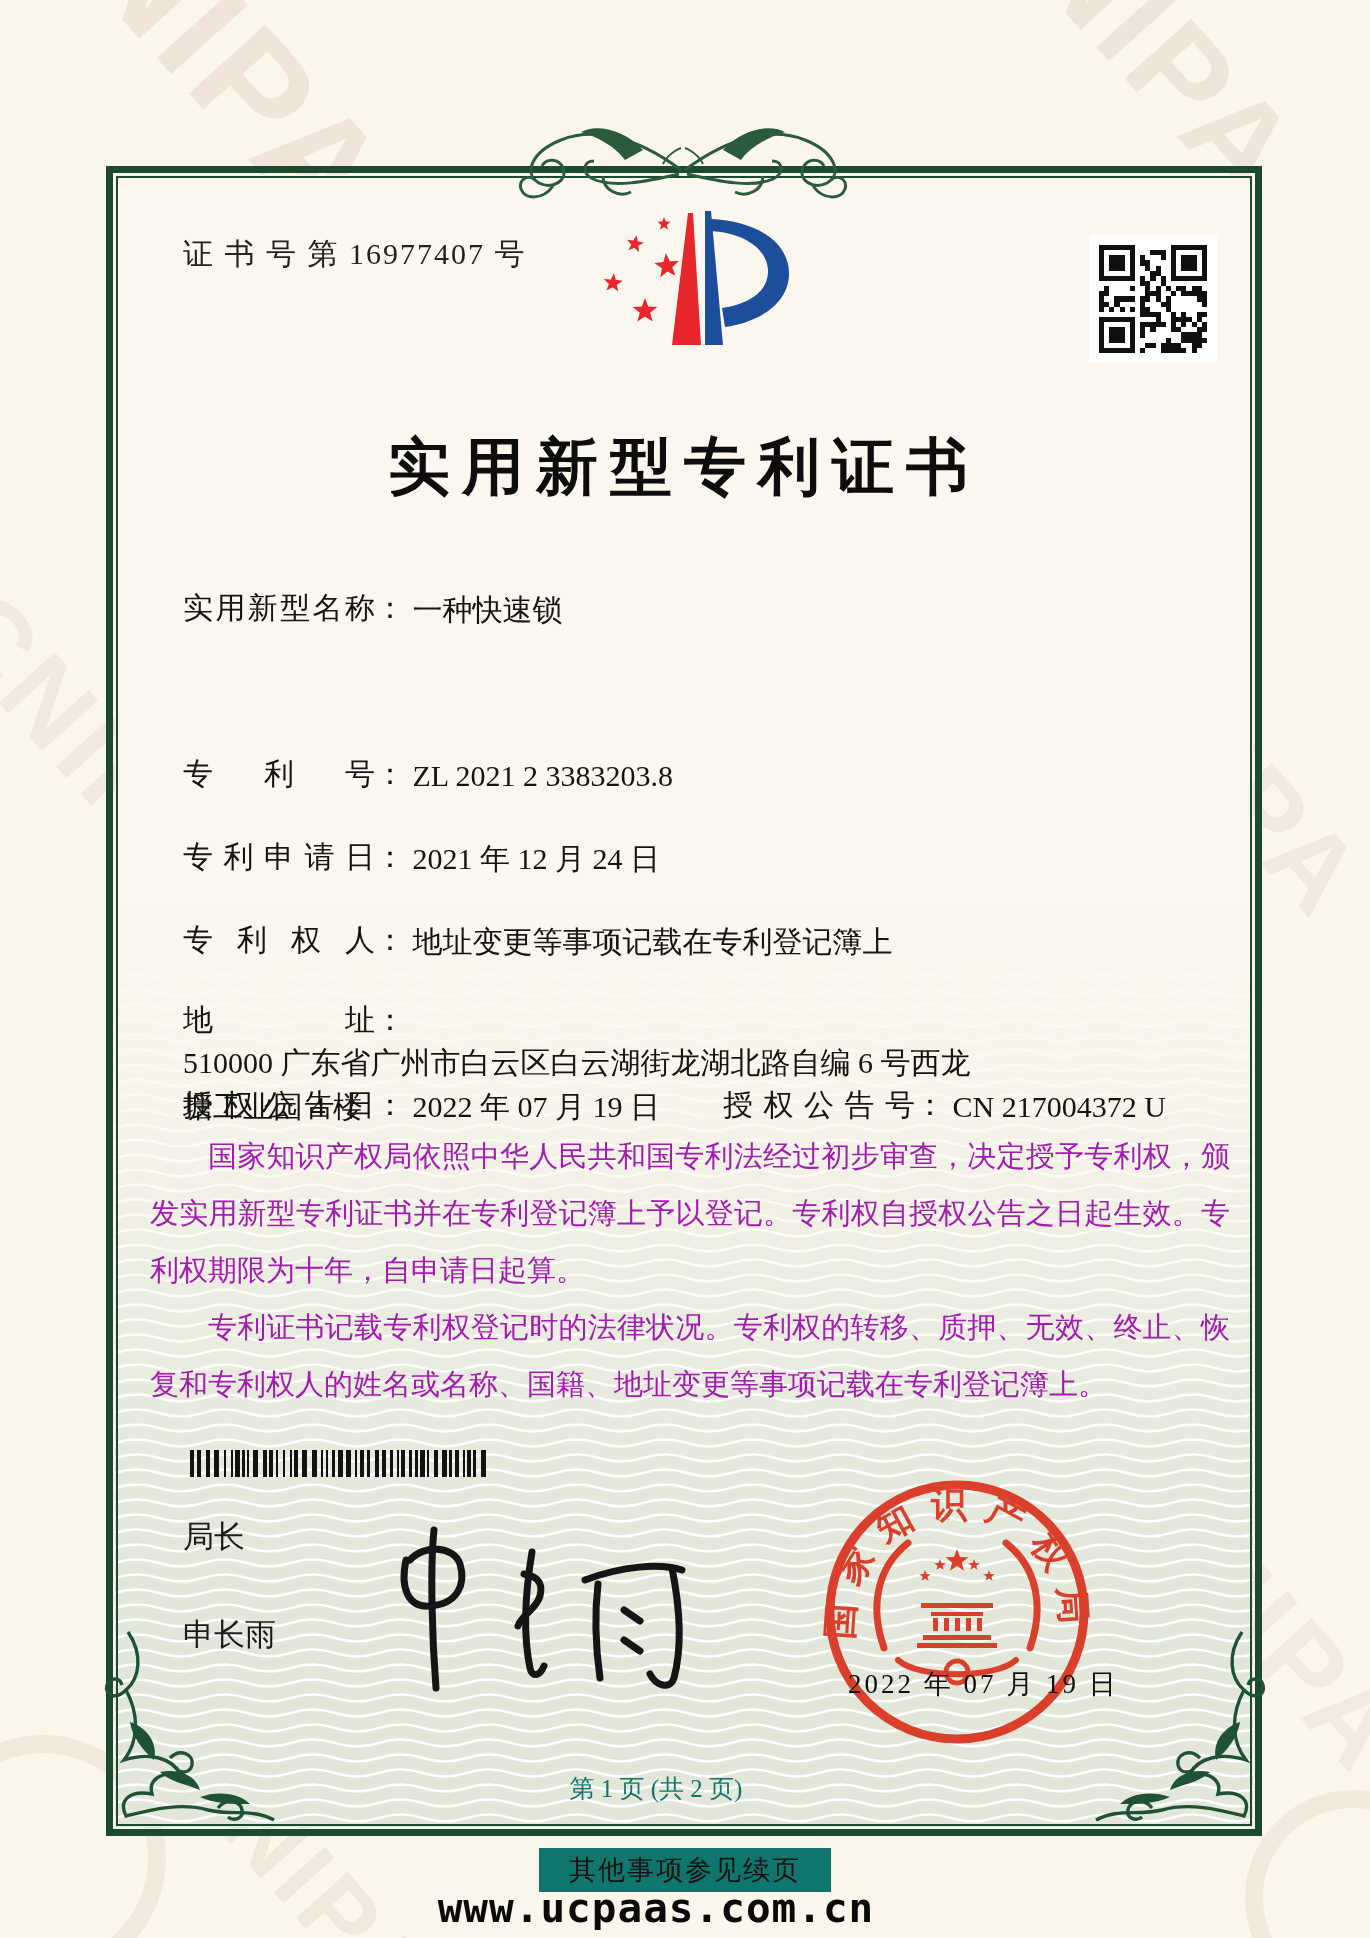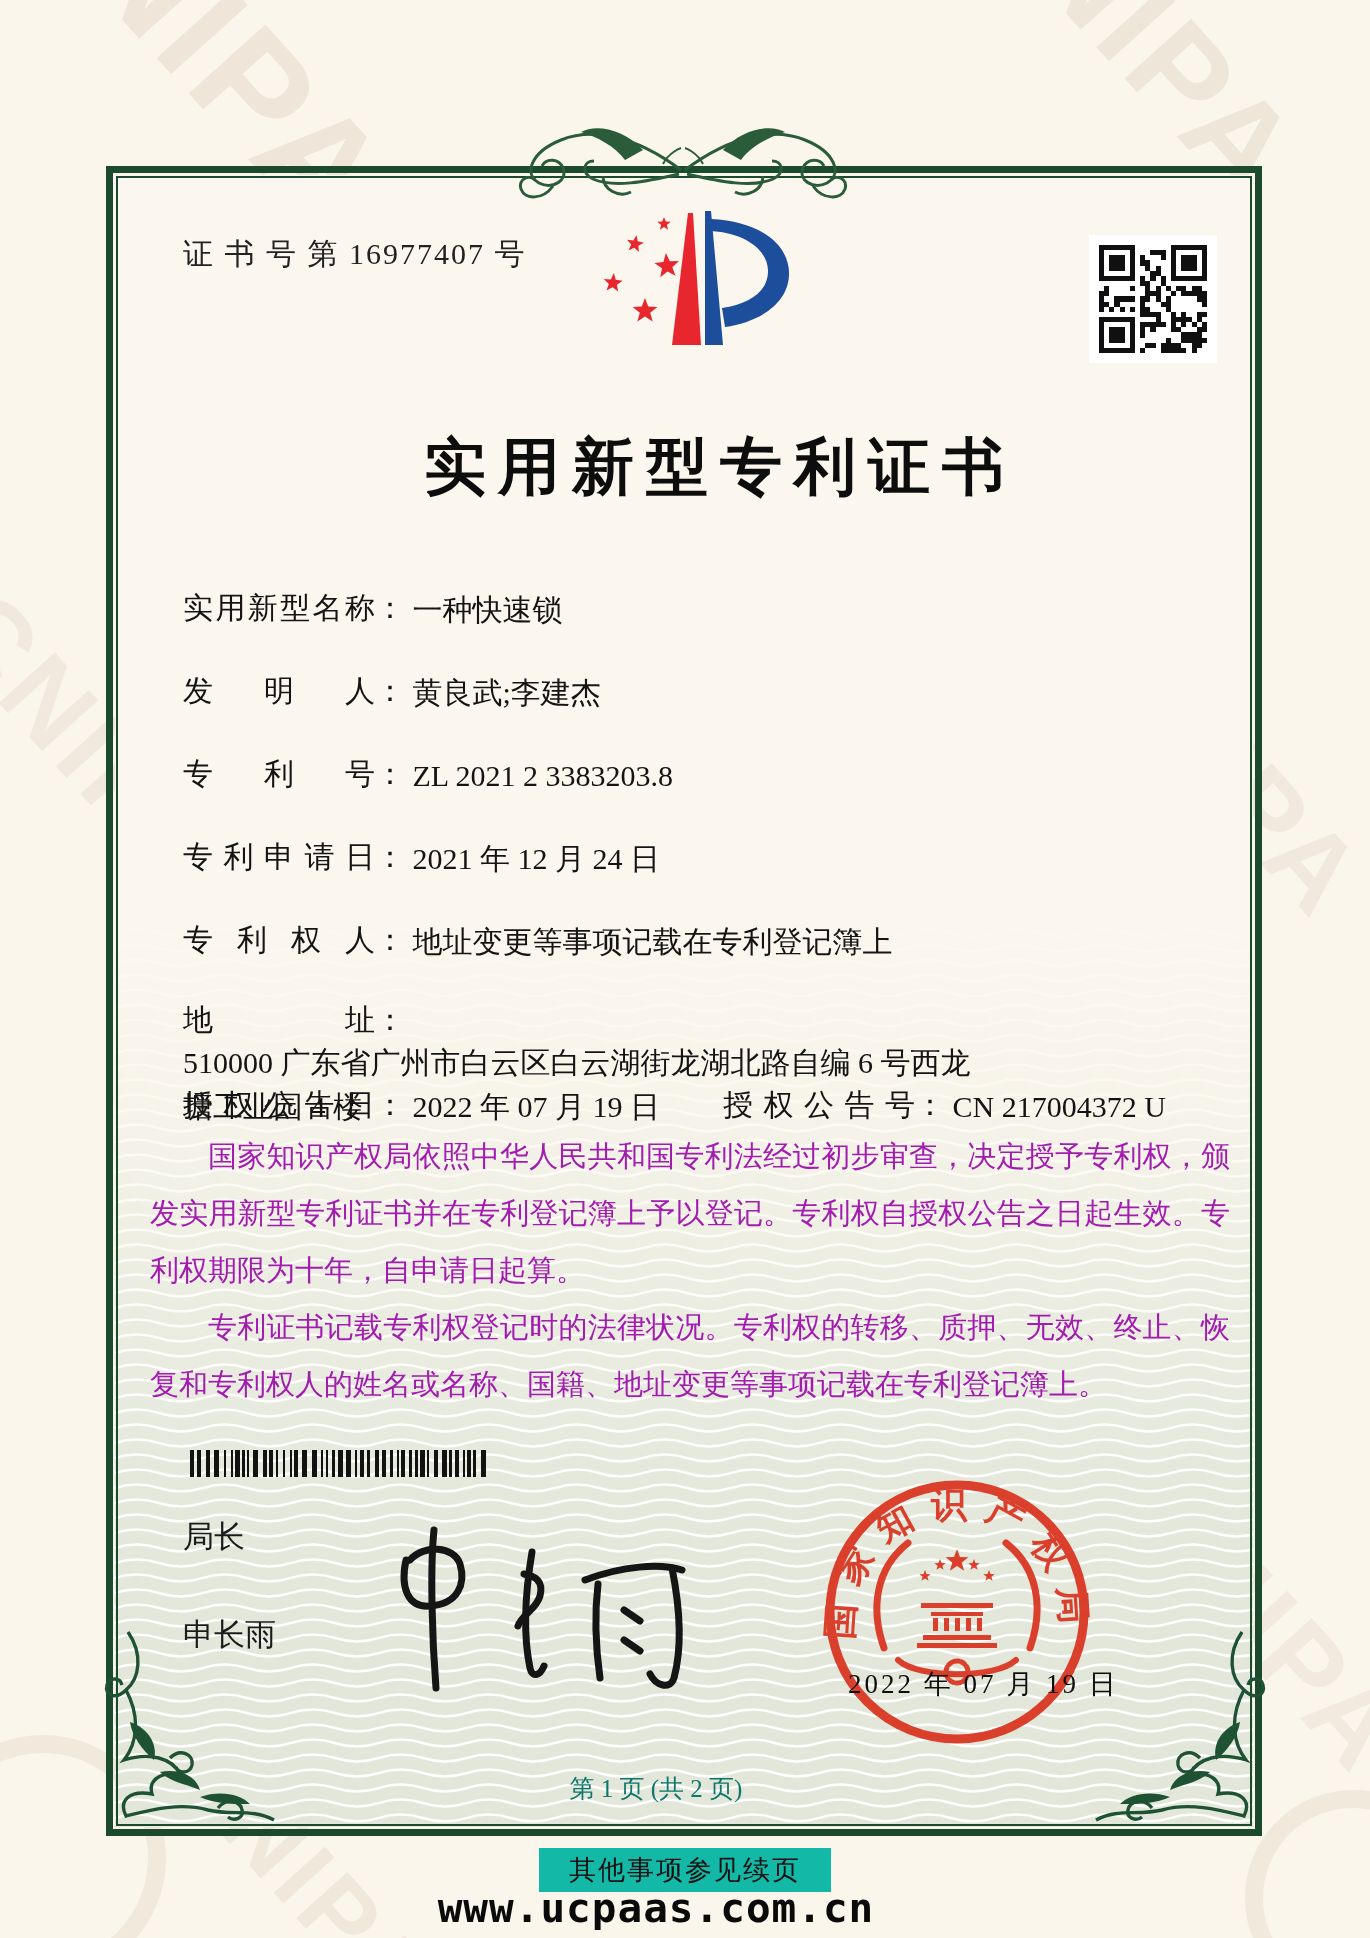--- a/index.html
+++ b/index.html
@@ -54,21 +54,21 @@
     font-size:30px;letter-spacing:2px;color:#222;
   }
   .logo{position:absolute;left:572px;top:210px;}
   .qr-box{
     position:absolute;left:1089px;top:235px;width:128px;height:128px;
     background:#fff;display:flex;align-items:center;justify-content:center;
   }
   .doc-title{
     position:absolute;left:106px;top:425px;width:1156px;
     text-align:center;font-size:62px;font-weight:bold;
-    letter-spacing:12px;color:#0d0d0d;padding-left:36px;
+    letter-spacing:12px;color:#0d0d0d;
   }
   
   .frow{position:absolute;left:183px;font-size:30px;color:#141414;width:1010px;}
   .flabel{
     display:inline-block;width:192px;vertical-align:top;
     text-align:justify;text-align-last:justify;
   }
   .fcolon{display:inline-block;vertical-align:top;}
   .fvalue{display:inline-block;vertical-align:top;max-width:790px;line-height:44px;}
   .frow-grant .grant2{position:absolute;left:540px;top:0;white-space:nowrap;}
@@ -89,21 +89,21 @@
     font-size:27px;letter-spacing:3px;color:#0e0e0e;white-space:nowrap;
   }
   .page-info{
     position:absolute;left:106px;top:1772px;width:1100px;
     text-align:center;font-size:25px;color:#0f766e;
   }
   .footer-note{
     position:absolute;left:0;top:1848px;width:1370px;text-align:center;
   }
   .footer-note span{
-    display:inline-block;background:#14b8a6;padding:4px 30px;
+    display:inline-block;background:#0f766e;padding:4px 30px;
     font-size:27px;color:#111;letter-spacing:2px;
   }
   .footer-url{
     position:absolute;left:0;top:1884px;width:1312px;text-align:center;
     font-family:"DejaVu Sans Mono","Liberation Mono",monospace;
     font-weight:bold;font-size:41px;letter-spacing:1px;color:#0a0a0a;
   }
 </style>
 </head>
 <body>
@@ -309,24 +309,20 @@
         <rect x="2" y="16" width="3" height="3" fill="#101010"></rect>
       </svg>
   </div>
 
   <div class="doc-title">实用新型专利证书</div>
 
   <div class="frow" style="top:588px">
     <span class="flabel">实用新型名称</span><span class="fcolon">：</span>
     <span class="fvalue">一种快速锁</span>
   </div>
-  <div class="frow" style="top:671px">
-    <span class="flabel">发明人</span><span class="fcolon">：</span>
-    <span class="fvalue">黄良武;李建杰</span>
-  </div>
   <div class="frow" style="top:754px">
     <span class="flabel">专利号</span><span class="fcolon">：</span>
     <span class="fvalue">ZL 2021 2 3383203.8</span>
   </div>
   <div class="frow" style="top:837px">
     <span class="flabel">专利申请日</span><span class="fcolon">：</span>
     <span class="fvalue">2021 年 12 月 24 日</span>
   </div>
   <div class="frow" style="top:920px">
     <span class="flabel">专利权人</span><span class="fcolon">：</span>

